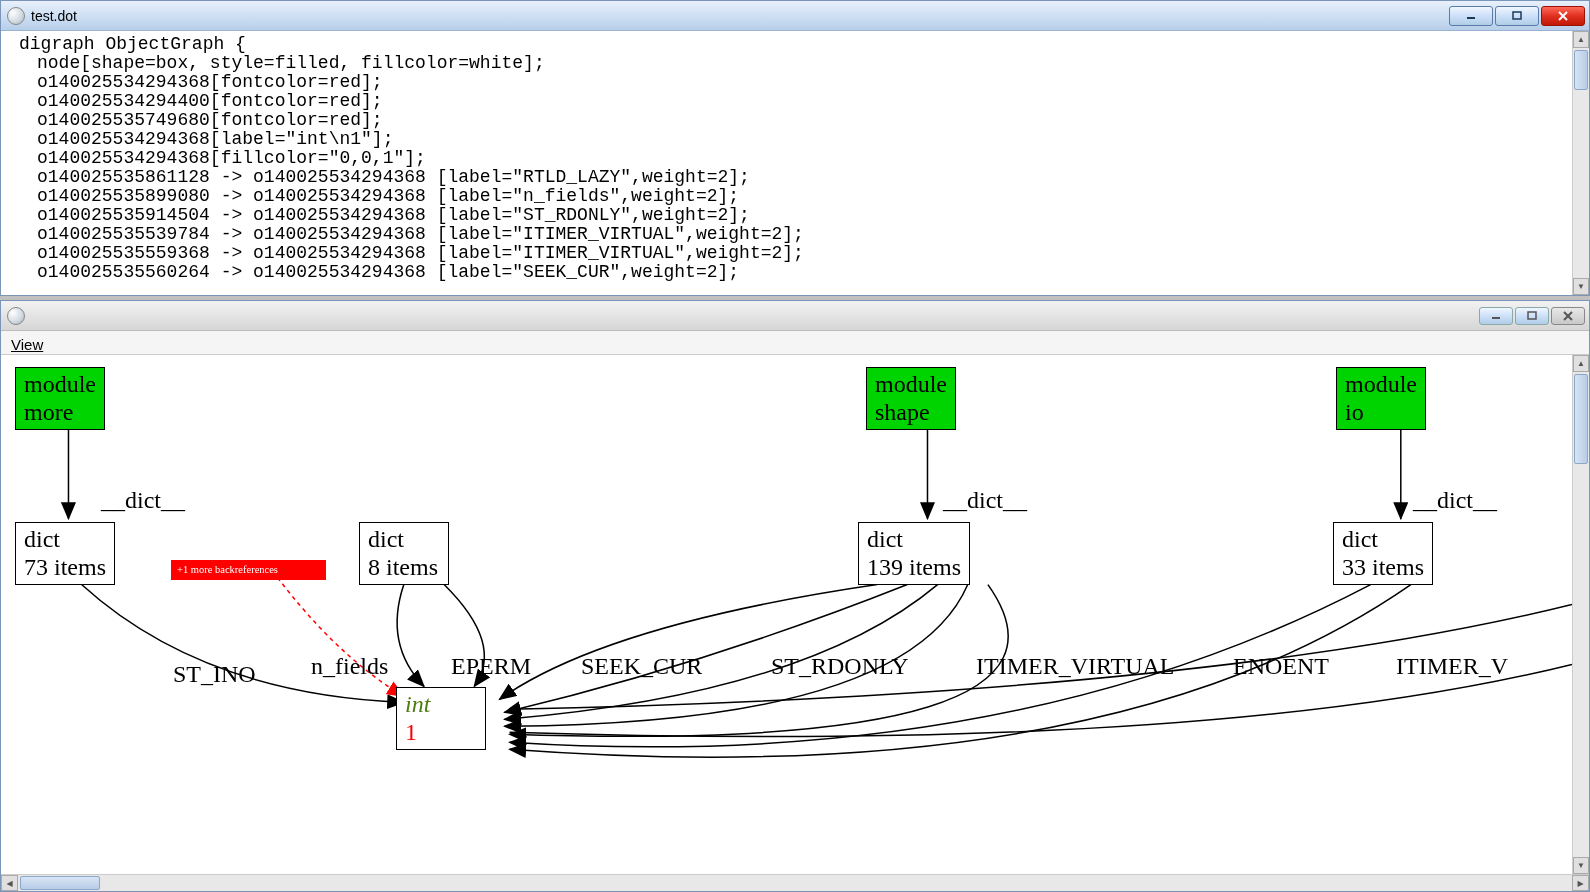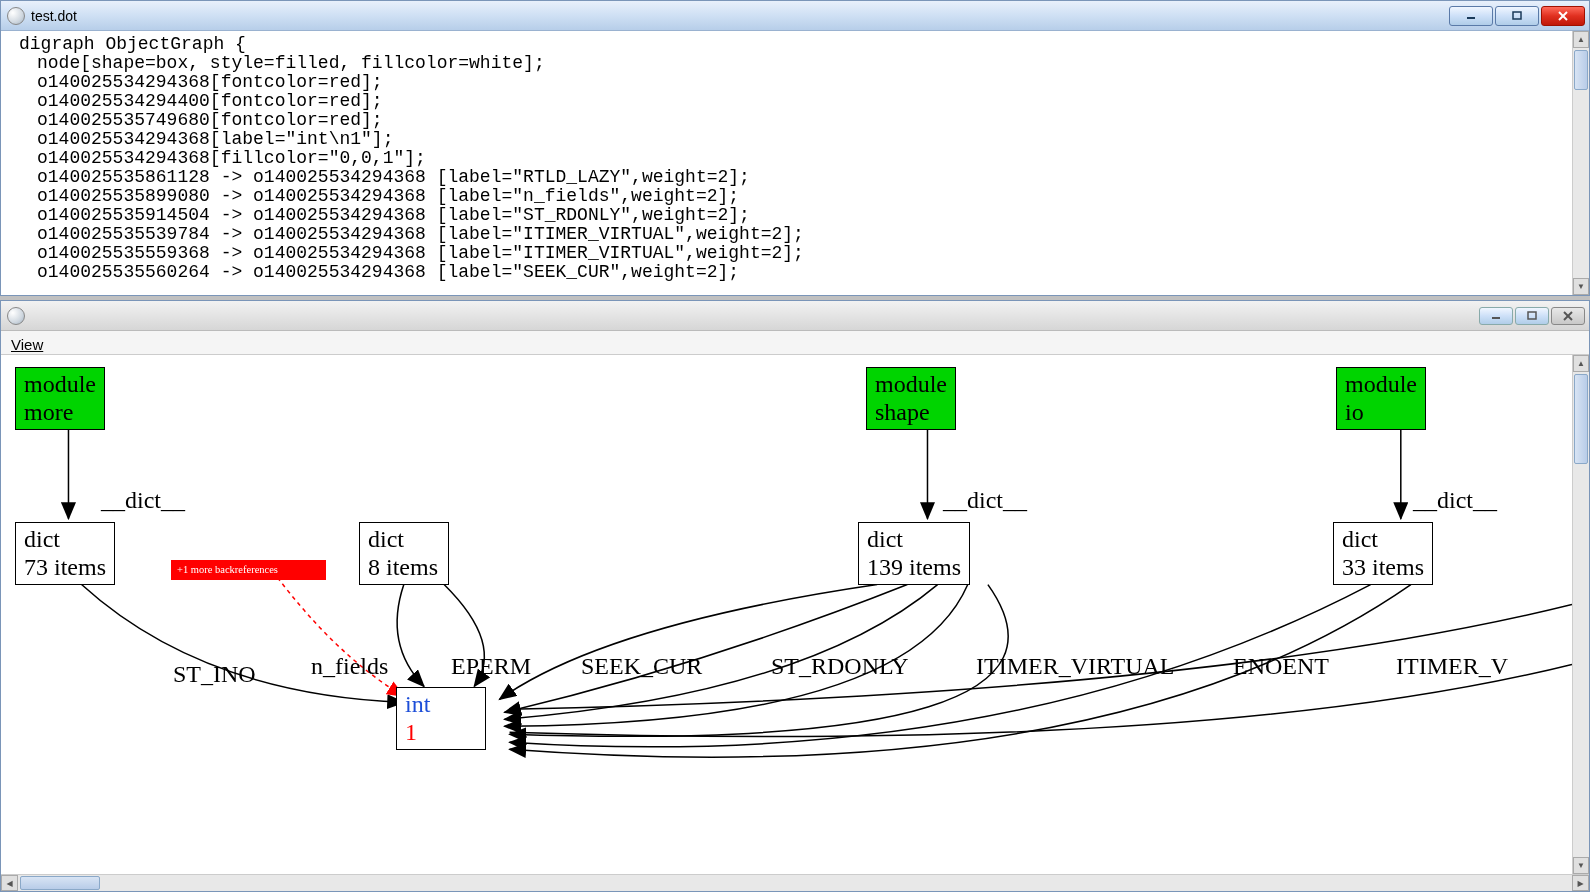--- a/index.html
+++ b/index.html
@@ -114,21 +114,21 @@
       position:absolute;
       border:1.5px solid #000;
       background:#fff;
       font-size: 24px;
       line-height: 1.15;
       padding: 3px 8px;
       min-width: 90px;
     }
     .gnode.green { background:#00d400; font-size:24px;}
     .gnode.redbox { background:#ff0000; color:#fff; font-size:10.5px; border:none; padding:4px 6px;}
-    .gnode.target .l1 { color:#1d4ed8; }
+    .gnode.target .l1 { color:#4d7c0f;font-style:italic; }
     .gnode.target .l2 { color:red; }
     .edge-label {
       position:absolute; font-size:24px;margin-top:24px;
     }
     svg.edges { position:absolute; left:0; top:0; width:100%; height:100%; pointer-events:none; }
     .hscroll-wrap { height:17px; display:flex; background:#e8e8e8; border-top:1px solid #ccc; }
     .hscroll-wrap .arrow { width:17px; background:#e0e0e0; border:1px solid #aaa; display:flex;align-items:center;justify-content:center;font-size:8px;color:#555;}
     .hscroll-wrap .htrack{flex:1;position:relative;}
     .hscroll-wrap .hthumb{position:absolute;top:1px;bottom:1px;background:linear-gradient(to bottom,#d8e4f4,#b8cce8);border:1px solid #8aa8c8;border-radius:2px;}
   </style>

